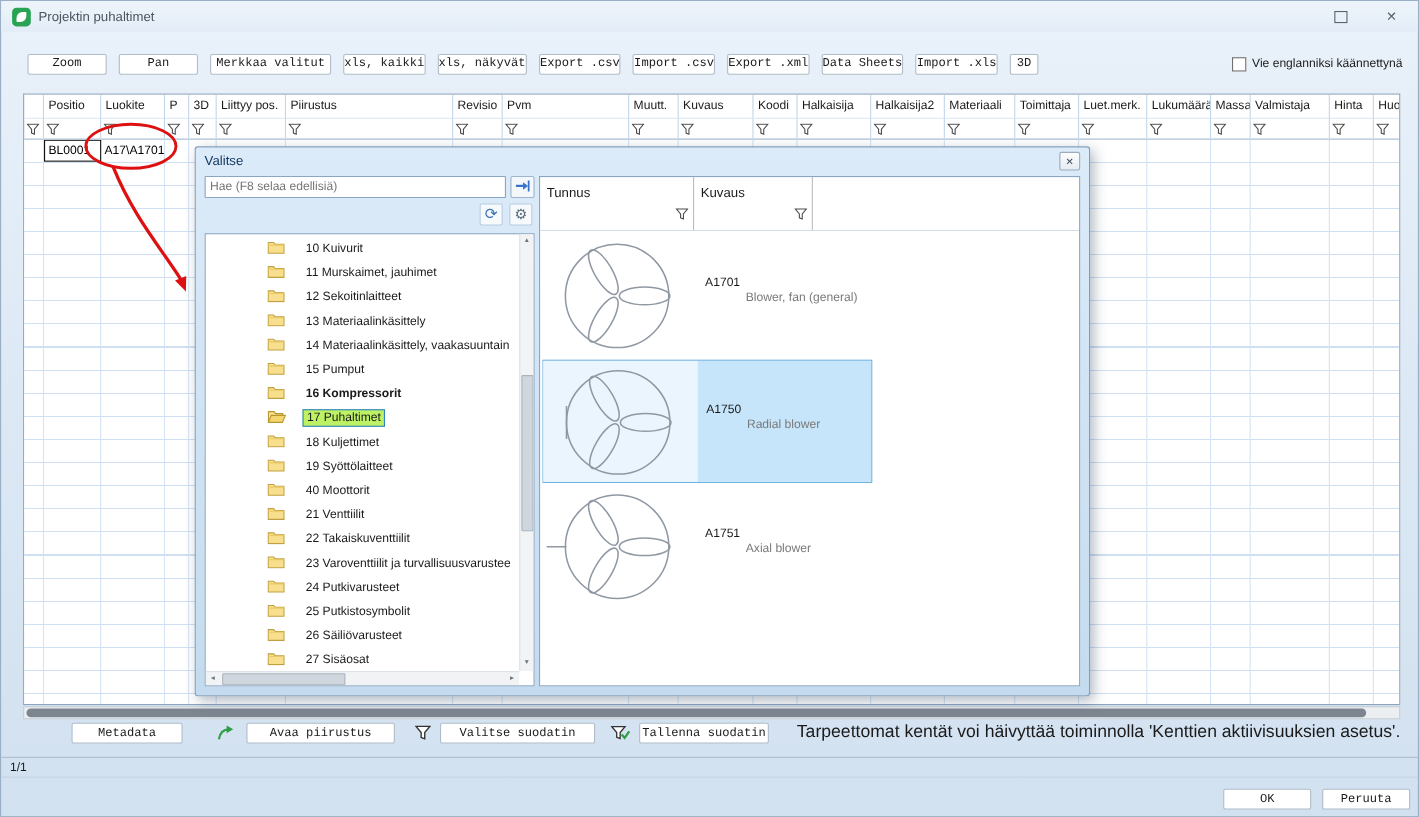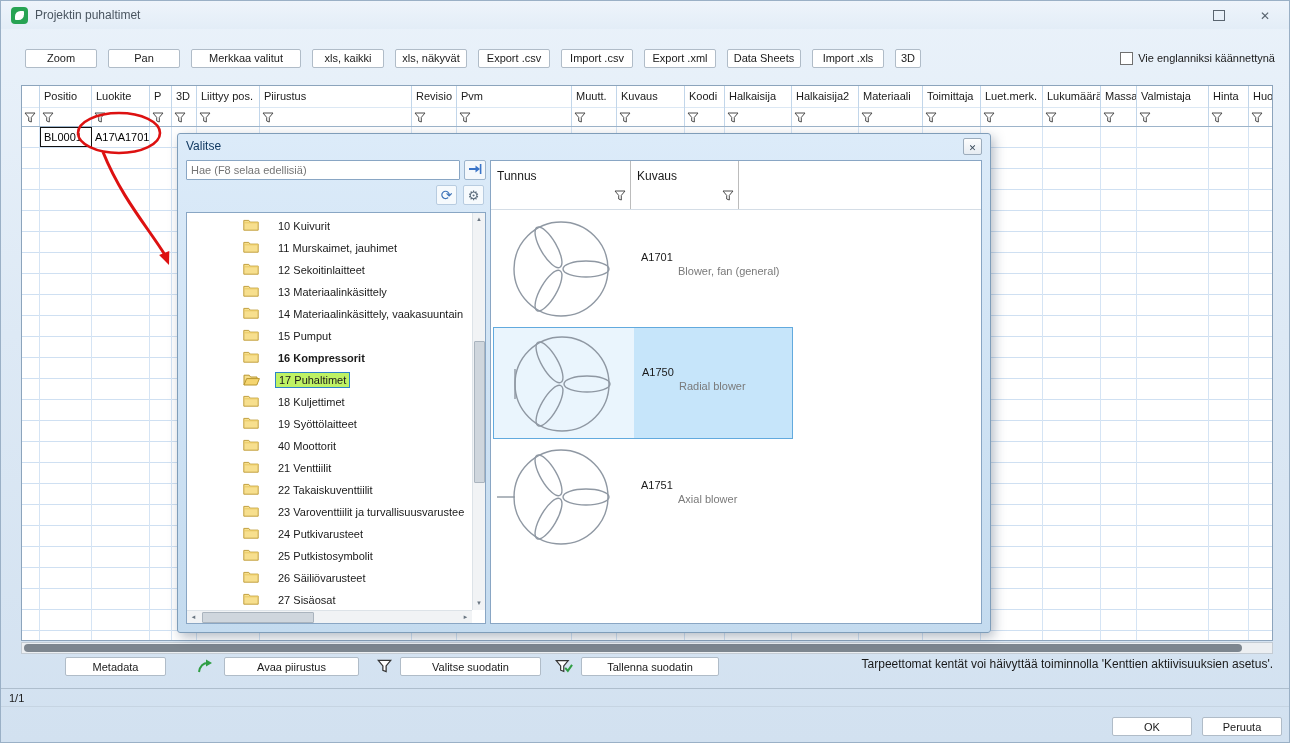--- a/index.html
+++ b/index.html
@@ -13,21 +13,21 @@
   .app-icon::before{content:"";position:absolute;left:4px;top:4px;width:9px;height:9px;background:#fff;border-radius:60% 10% 60% 10%;}
   .win-title{font-size:12px;color:#4a5560;}
   .win-ctrls{margin-left:auto;display:flex;gap:30px;align-items:center;padding-right:6px;}
   .winbtn{display:flex;align-items:center;justify-content:center;width:16px;height:16px;cursor:default;}
   .max-glyph{width:10px;height:9px;border:1px solid #5a6570;display:inline-block;}
   .x-glyph::before{content:"✕";font-size:12px;color:#5a6570;}
   
   .toolbar{position:absolute;top:45px;left:24px;right:14px;height:24px;display:flex;align-items:center;}
   .tb-group{display:flex;gap:11px;}
   .tb-btn{height:19px;background:#fff;border:1px solid #b0bcc8;border-radius:2px;font-size:11px;
-    color:#1a1a1a;padding:0 0;box-sizing:border-box;white-space:nowrap;cursor:default;}
+    color:#1a1a1a;padding:0 0;box-sizing:border-box;white-space:nowrap;cursor:default;font-family:Liberation Mono, monospace;}
   .chk{margin-left:auto;display:flex;align-items:center;gap:5px;font-size:11px;color:#1a1a1a;}
   .box{width:11px;height:11px;background:#fff;border:1px solid #707070;display:inline-block;}
   
   .table-area{position:absolute;left:20px;top:84px;width:1252px;height:556px;background:#fff;
     border:1px solid #8ca4bc;box-sizing:border-box;overflow:hidden;}
   .thead{display:flex;height:40px;border-bottom:1px solid #9db4ca;overflow:hidden;}
   .hcell{box-sizing:border-box;border-right:1px solid #c2d6ea;display:flex;flex-direction:column;flex-shrink:0;}
   .hlabel{height:21px;line-height:21px;font-size:11px;color:#1a1a1a;padding-left:4px;
     border-bottom:1px solid #dce8f4;white-space:nowrap;overflow:hidden;}
   .hfilter{flex:1;display:flex;align-items:center;padding-left:2px;}
@@ -92,23 +92,23 @@
   .sym-code{font-size:11px;color:#1a1a1a;}
   .sym-desc{font-size:11px;color:#7a7a7a;margin-top:2px;margin-left:37px;}
   
   .annot{position:absolute;left:0;top:0;z-index:40;pointer-events:none;}
   
   .main-hscroll{position:absolute;left:20px;top:641px;width:1252px;height:12px;background:#eceff2;
     border:1px solid #c4ccd4;box-sizing:border-box;}
   .main-hthumb{position:absolute;left:2px;top:1px;height:8px;width:1218px;background:#7d868f;border-radius:4px;}
   .bottom-toolbar{position:absolute;left:64px;right:16px;top:656px;height:22px;display:flex;align-items:flex-start;}
   .bt-icon{display:flex;align-items:center;justify-content:center;height:18px;cursor:default;}
-  .w100{width:101px;} .w135{width:135px;} .w140{width:141px;} .w138{width:138px;} .w80{width:80px;}
+  .w100{width:101px;} .w135{width:135px;} .w140{width:141px;} .w138{width:118px;} .w80{width:80px;}
   .ml30{margin-left:30px;} .ml10{margin-left:10px;} .ml18{margin-left:18px;} .ml8{margin-left:8px;} .ml14{margin-left:14px;}
-  .hint{margin-left:auto;font-size:12px;color:#1a1a1a;white-space:nowrap;}
+  .hint{margin-left:auto;font-size:16px;color:#1a1a1a;white-space:nowrap;}
   .statusbar{position:absolute;left:0;right:0;top:687px;height:19px;border-top:1px solid #aebecd;
     border-bottom:1px solid #c6d4e2;font-size:11px;color:#1a1a1a;padding:3px 8px 0 8px;box-sizing:border-box;}
   .footer{position:absolute;right:7px;bottom:6px;display:flex;gap:10px;}
 </style>
 </head>
 <body>
 
 <div class="window">
 
   <div class="titlebar">

